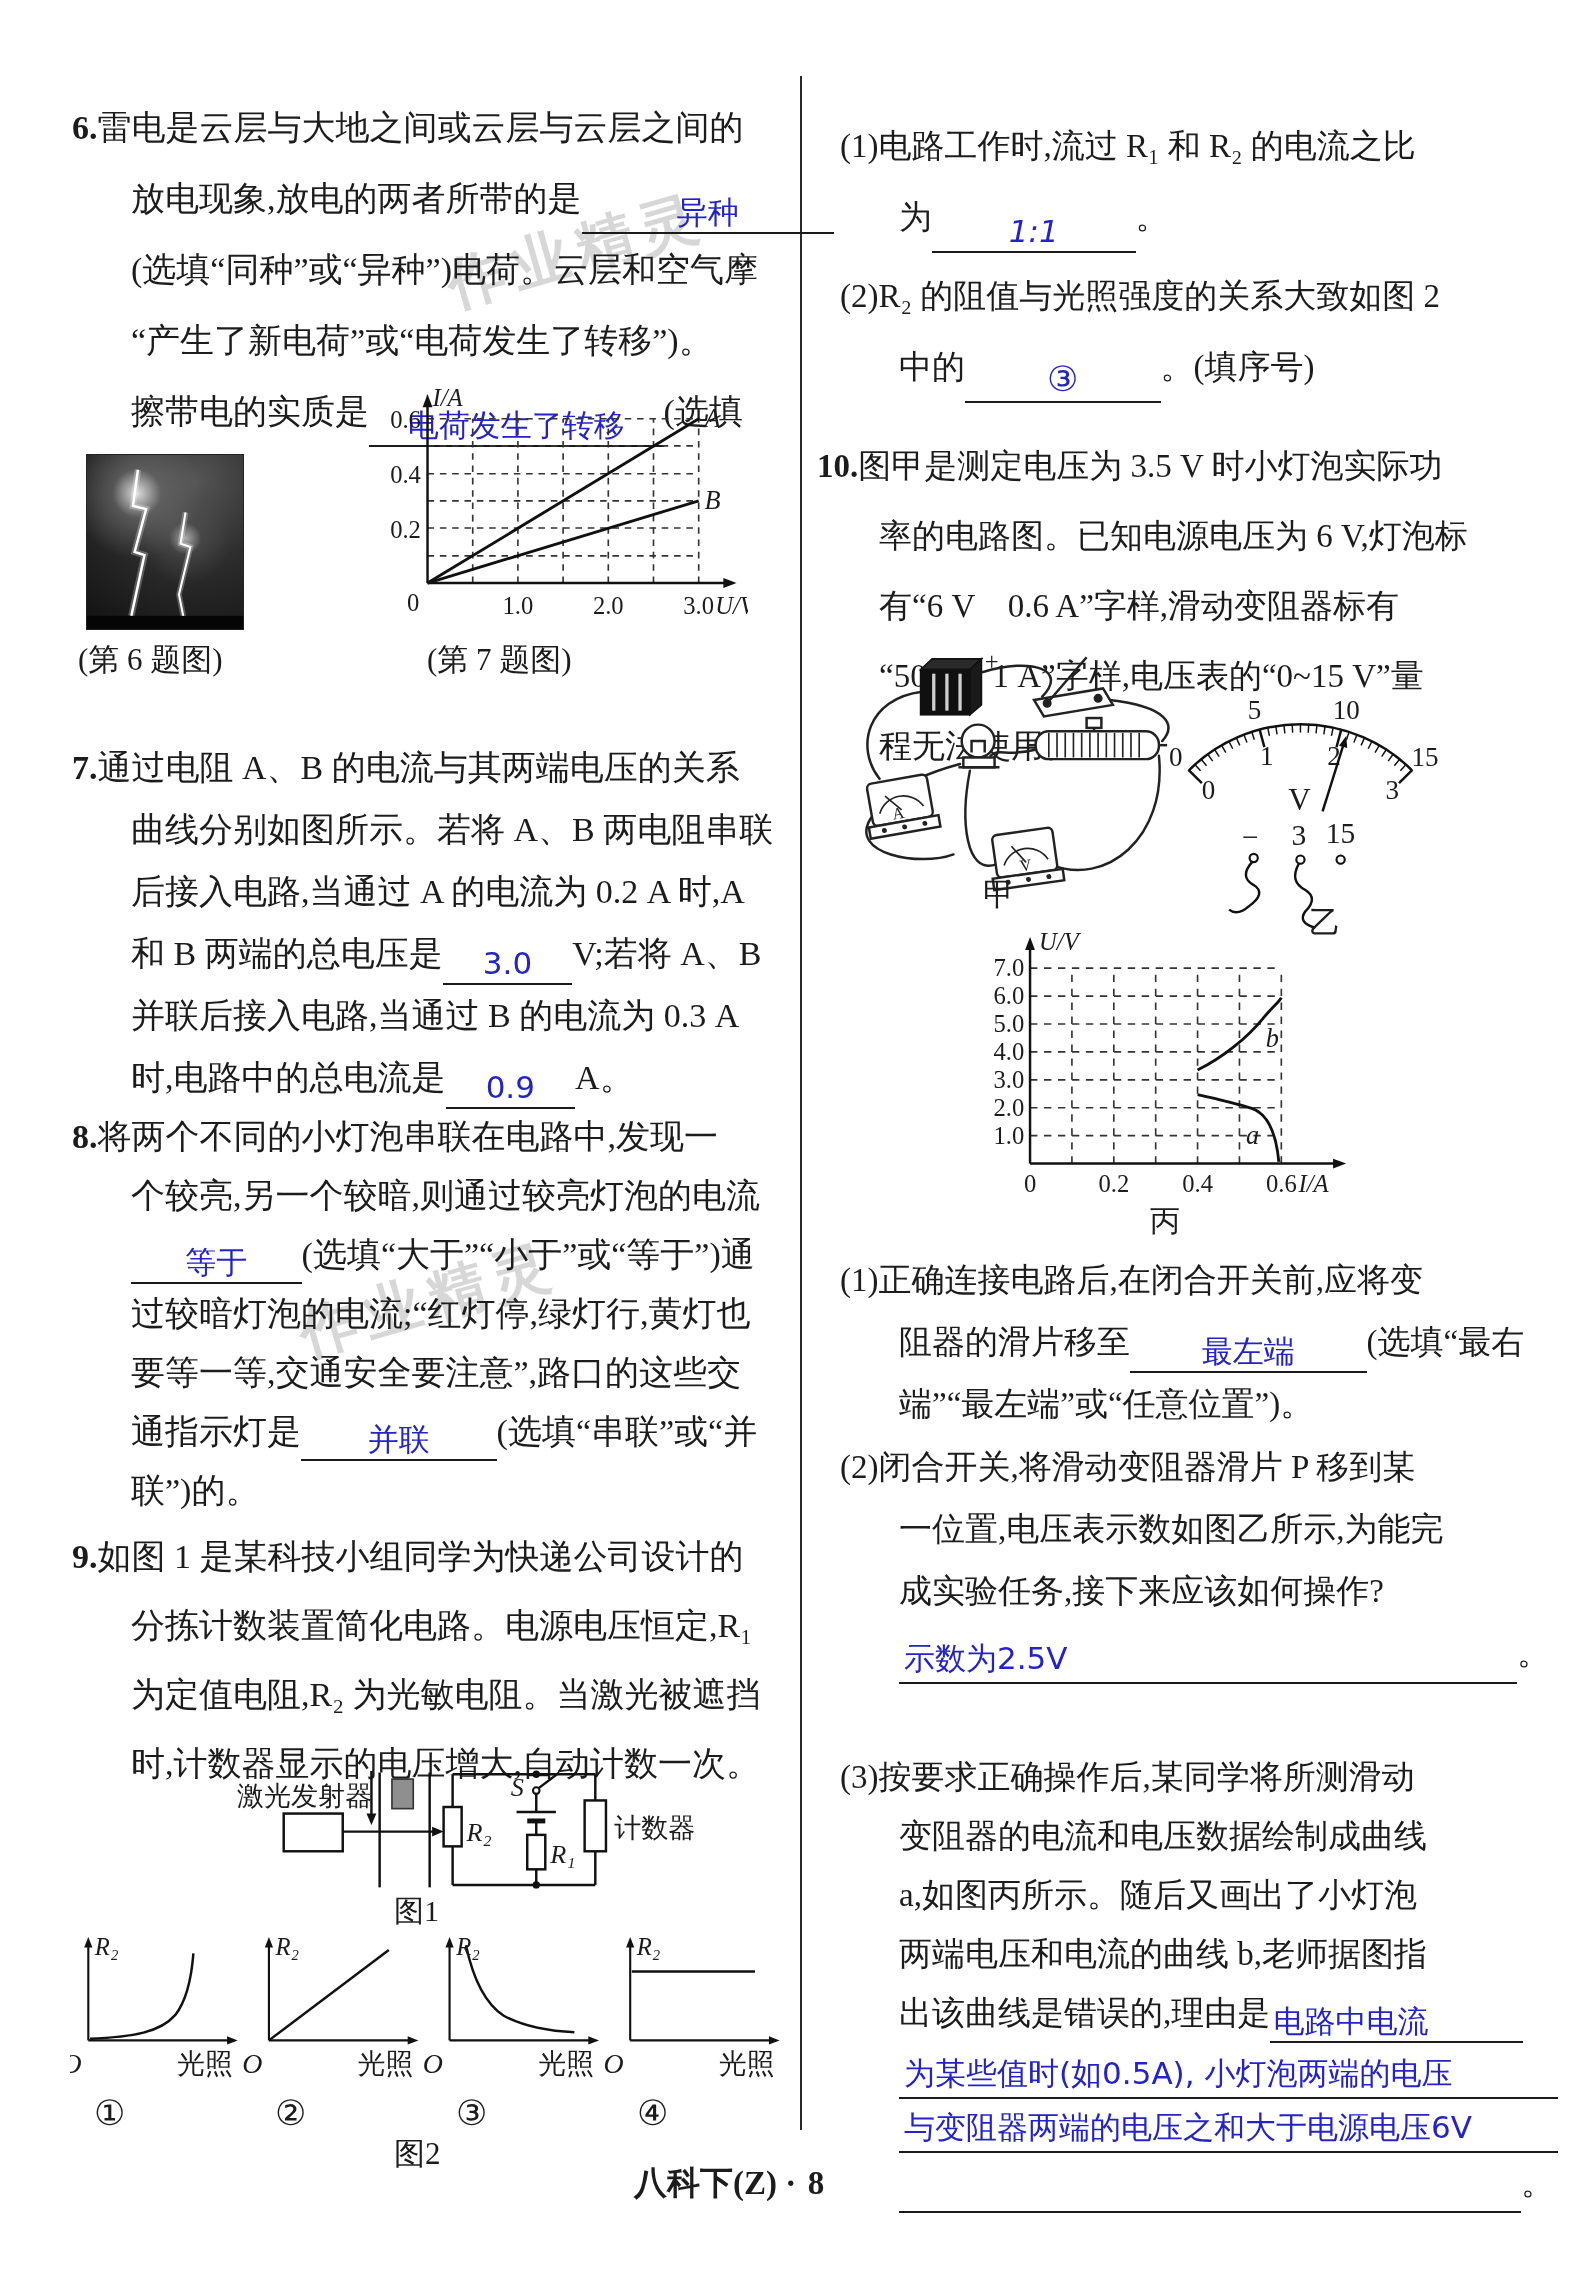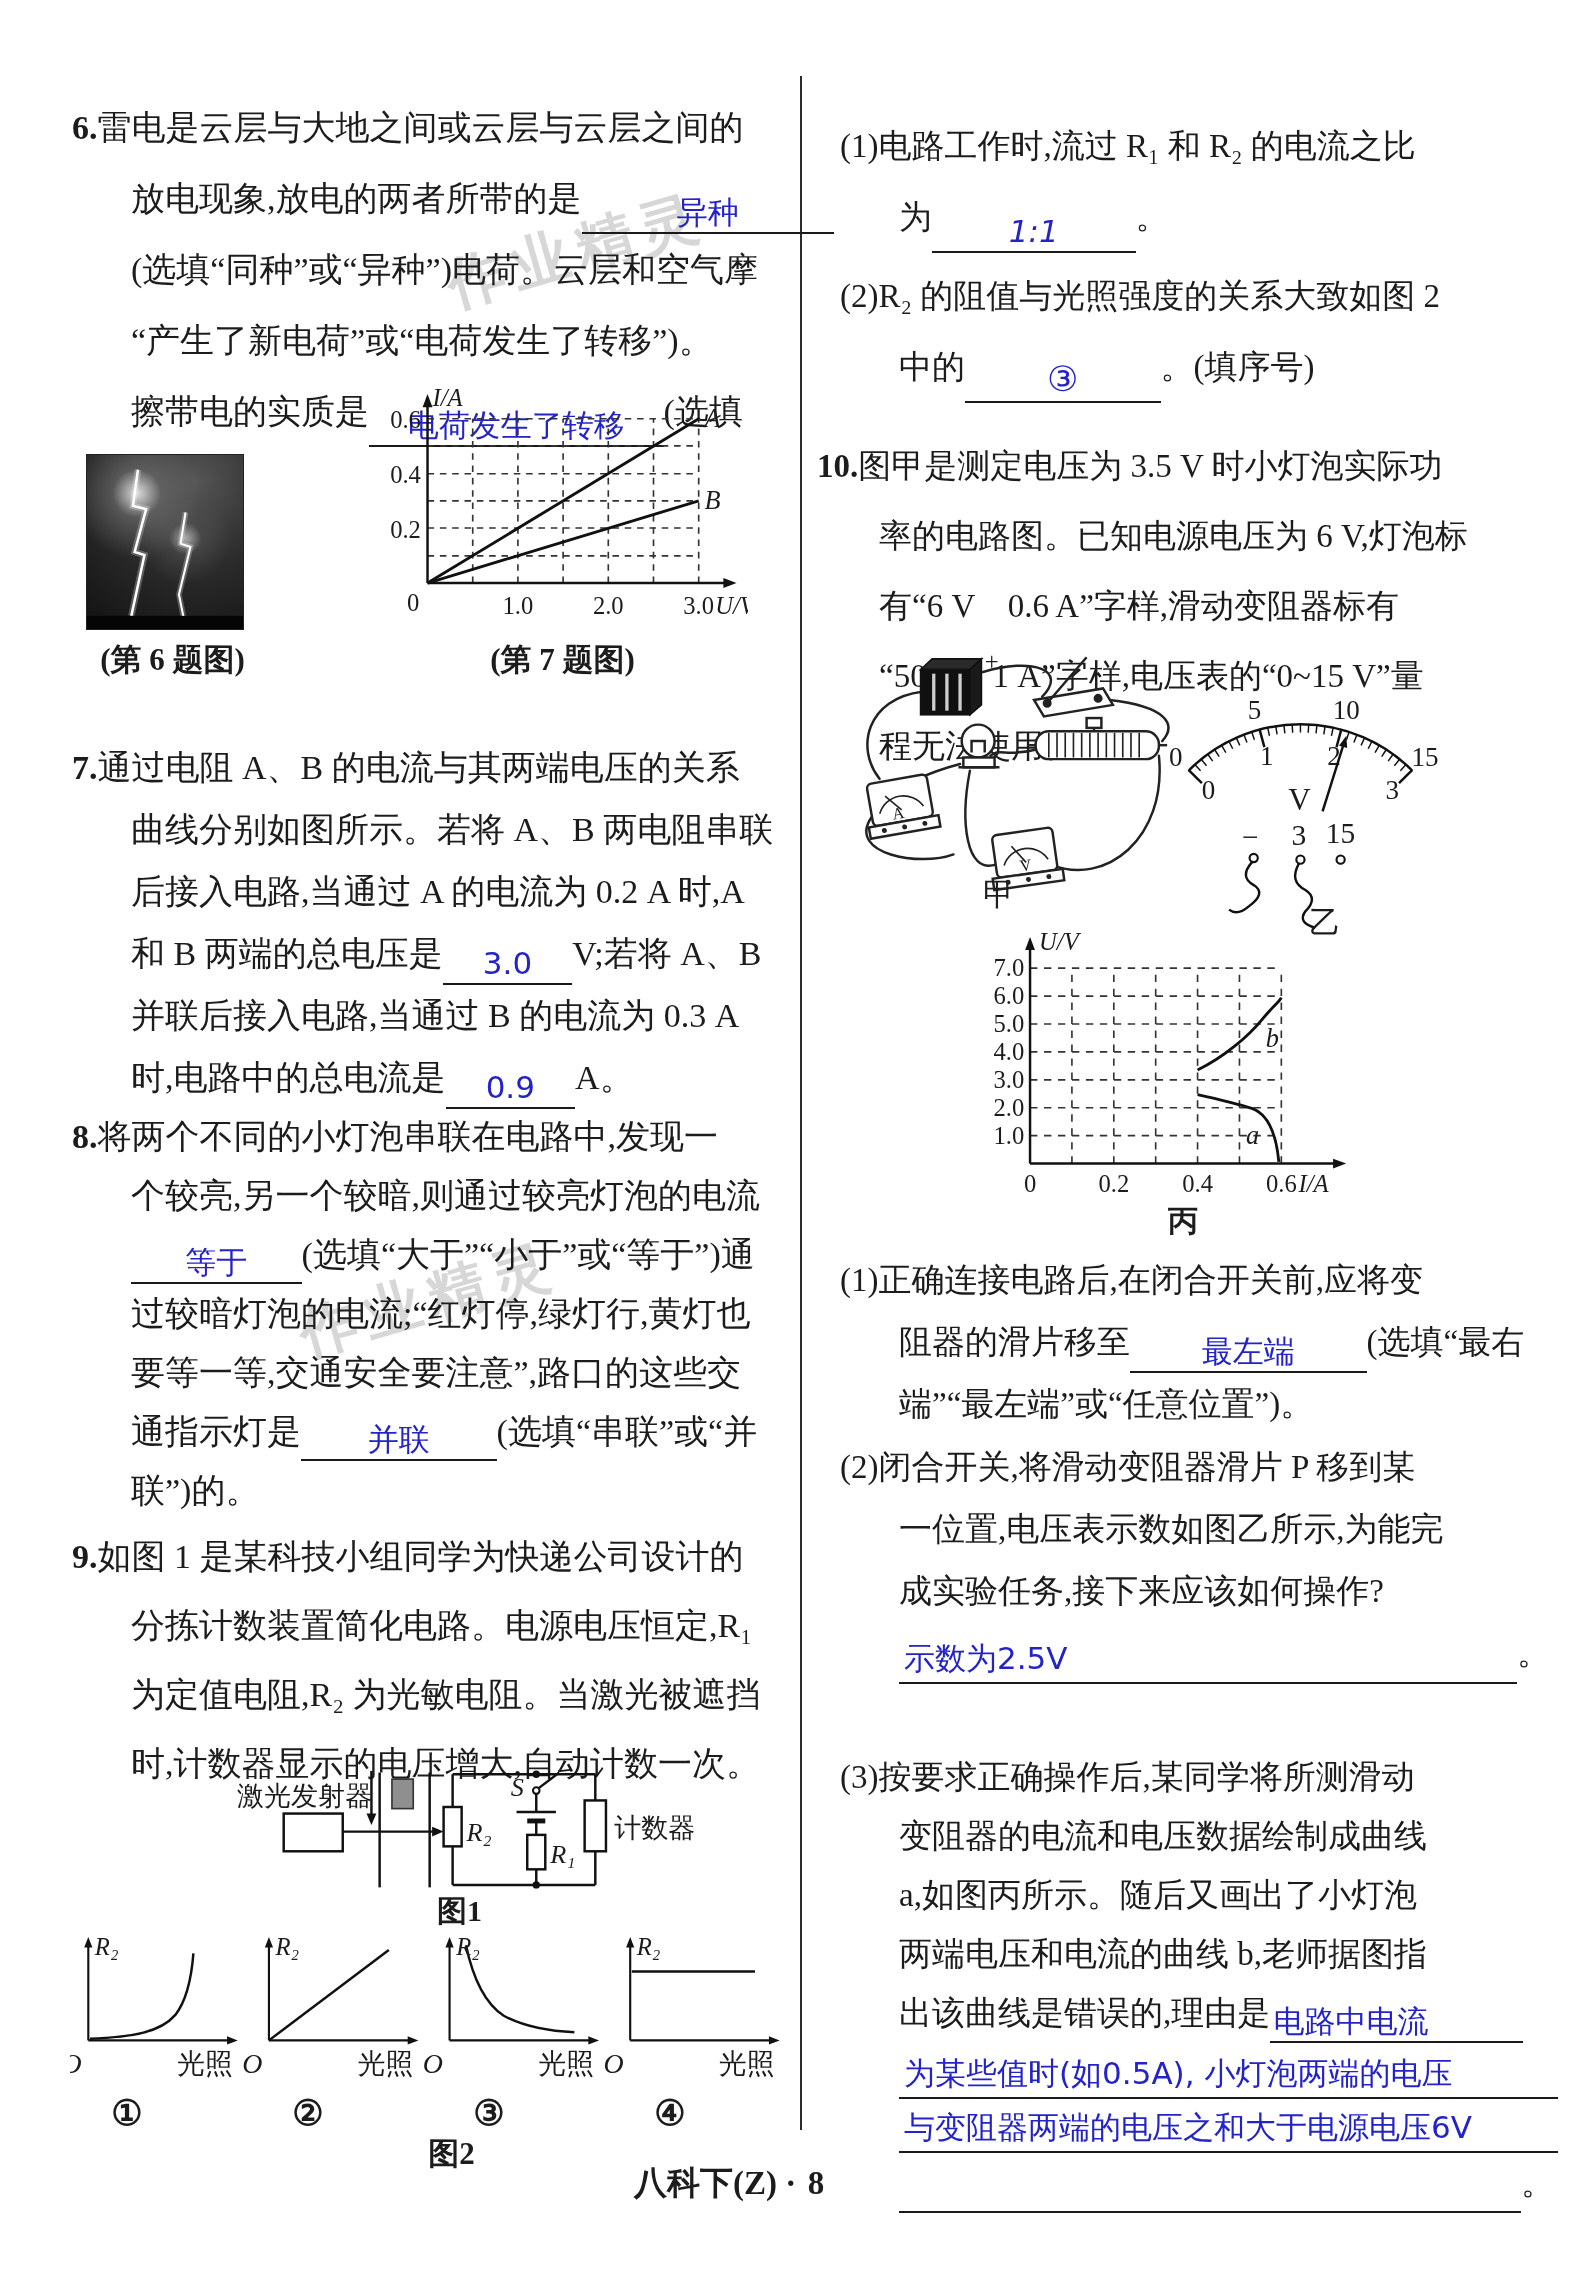--- a/index.html
+++ b/index.html
@@ -17,21 +17,21 @@
     display:inline-block;border-bottom:2.5px solid #1a1a1a;text-align:center;
     color:#2323c8;font-family:"DejaVu Sans","Liberation Sans",sans-serif;
     font-size:31px;line-height:1.15;vertical-align:bottom;padding:0 3.3px 1.6px 3.3px;
   }
   .ansline{
     display:inline-block;border-bottom:2.5px solid #1a1a1a;
     color:#2323c8;font-family:"DejaVu Sans","Liberation Sans",sans-serif;
     font-size:31px;line-height:1.3;vertical-align:bottom;padding:0 5px 3.3px 5px;
     text-align:left;
   }
-  .cap{position:absolute;text-align:center;font-size:31px;font-weight:bold;}
+  .cap{position:absolute;text-align:left;font-size:31px;}
   .wm{
     position:absolute;color:rgba(150,150,150,0.38);
     font-family:"DejaVu Sans",sans-serif;font-weight:bold;
     font-size:58px;letter-spacing:8.2px;transform:rotate(-16deg);
     pointer-events:none;
   }
   .divider{position:absolute;background:#2a2a2a;}
   .photo{
     position:absolute;border:0.8px solid #222;
     background:

